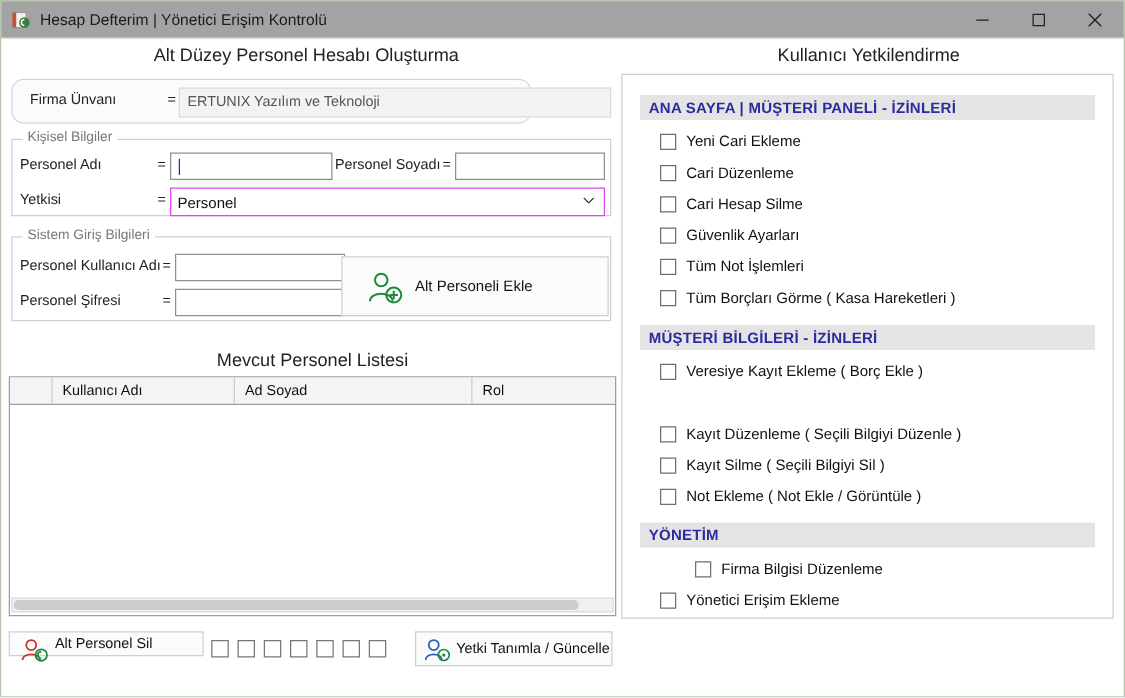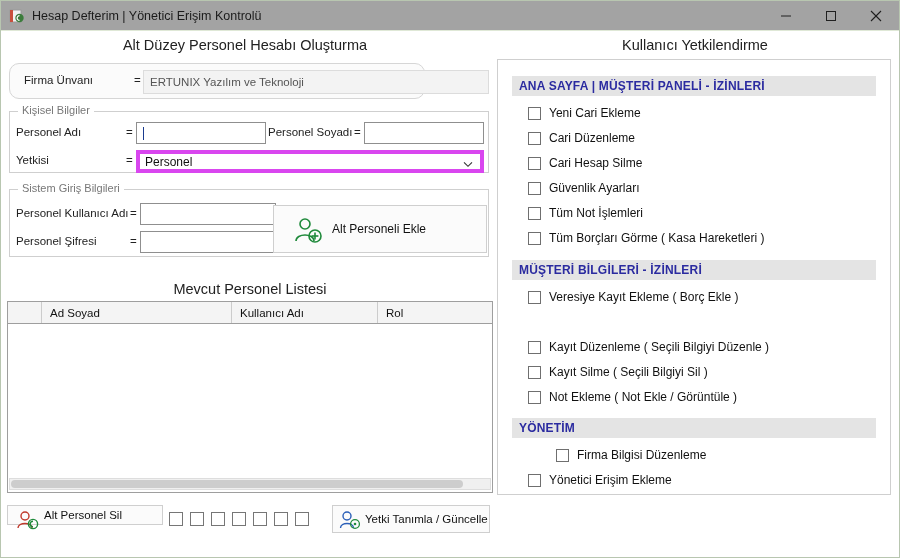--- a/index.html
+++ b/index.html
@@ -95,21 +95,21 @@
     font-size: 11.5px; color: #111;
     display: flex; align-items: center;
     padding-left: 4px;
   }
   .caret {
     display: inline-block; width: 1px; height: 13px; background: #1a3b8f;
     margin-left: 2px;
   }
   .combo {
     position: absolute; height: 23px;
-    background: #ffffff; border: 4px solid #d946ef;
+    background: #ffffff; border: 1px solid #d946ef;
     font-size: 12px; color: #111;
     display: flex; align-items: center; padding-left: 5px;
   }
   .combo .chev {
     position: absolute; right: 7px; top: 5px;
     color: #333; font-size: 10px;
   }
 
   
   #add-btn {
@@ -296,22 +296,22 @@
       </svg>
     </span>
     <span class="lbl">Alt Personeli Ekle</span>
   </div>
 
   <div class="panel-title" id="list-title">Mevcut Personel Listesi</div>
 
   <div id="table">
     <div id="thead">
       <div class="th c0"></div>
+      <div class="th c2">Kullanıcı Adı</div>
       <div class="th c1">Ad Soyad</div>
-      <div class="th c2">Kullanıcı Adı</div>
       <div class="th c3">Rol</div>
     </div>
     <div id="hscroll">
       <div class="thumb"></div>
     </div>
   </div>
 
   <div id="del-btn">
     <span class="person-icon" style="left:8px; top:4px;">
       <svg width="24" height="20" viewBox="0 0 24 20">

